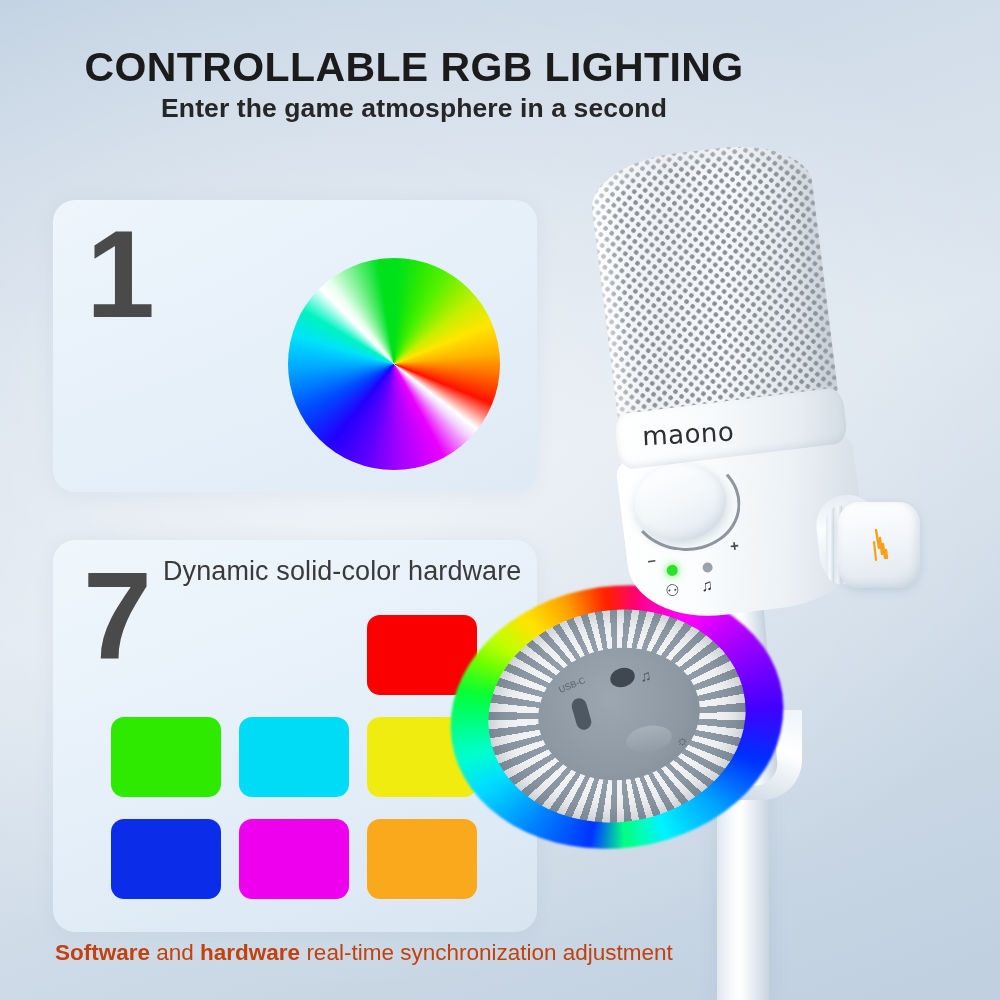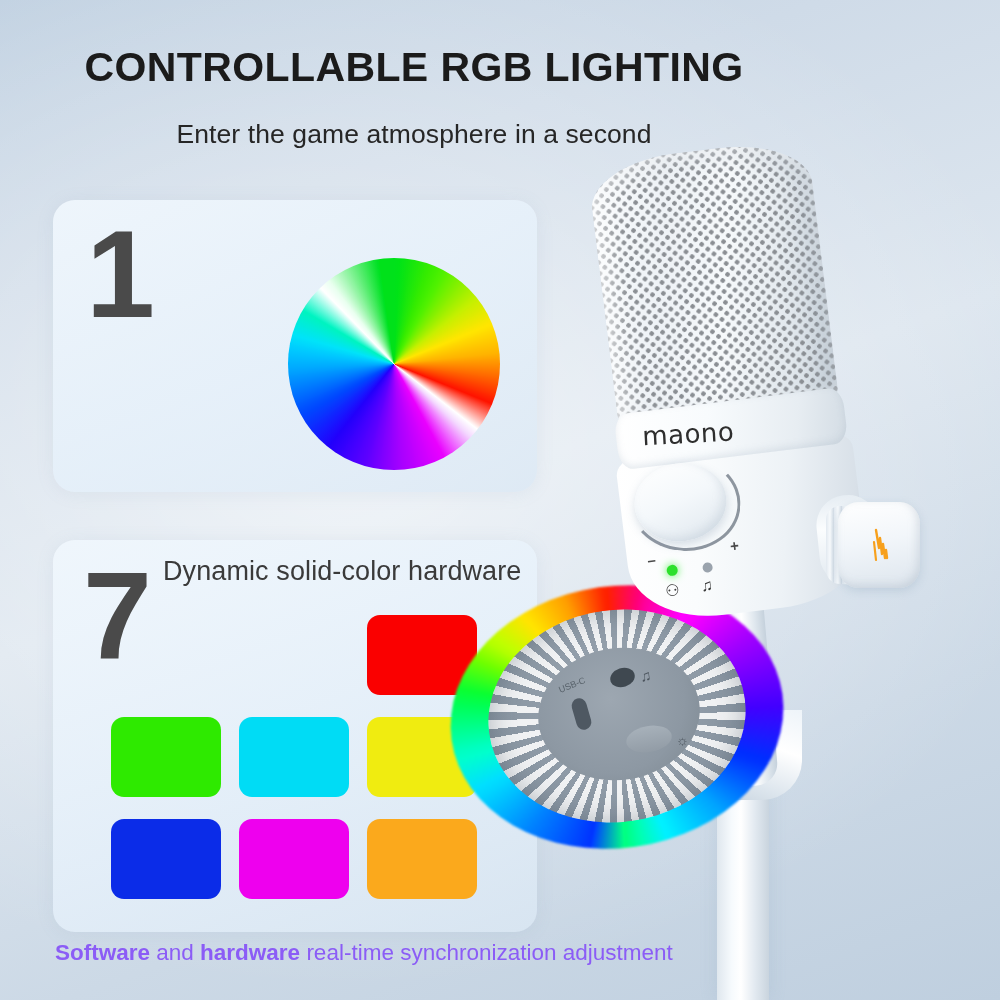--- a/index.html
+++ b/index.html
@@ -16,23 +16,23 @@
   .header { position:absolute; top:0; left:0; width:828px; text-align:center; }
   .title {
     margin-top:46px;
     font-size:41px;
     font-weight:bold;
     letter-spacing:0.4px;
     color:#1b1b1b;
     line-height:1.05;
   }
   .subtitle {
-    margin-top:30px;
+    margin-top:4px;
     font-size:26.5px;
-    font-weight:400;
+    font-weight:700;
     color:#262626;
     letter-spacing:0.1px;
   }
 
   
   .card {
     position:absolute;
     left:53px;
     width:484px;
     border-radius:22px;
@@ -129,21 +129,21 @@
   .swatch.empty { background:transparent; }
 
   
   .footer {
     position:absolute;
     left:0; top:940px;
     width:985px;
     text-align:left;
     padding-left:55px;
     font-size:22.5px;
-    color:#8b5cf6;
+    color:#c2410c;
   }
   .footer b { font-weight:bold; }
 
   
   .mic-scene { position:absolute; left:440px; top:140px; width:560px; height:860px; }
 
   
   .stand-col {
     position:absolute; left:277px; top:612px;
     width:52px; height:248px;

